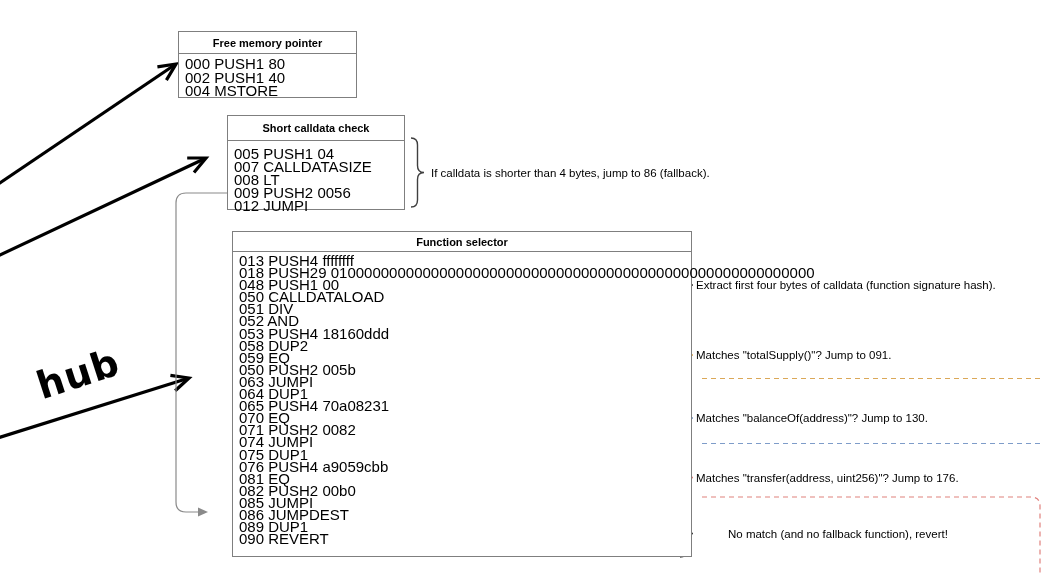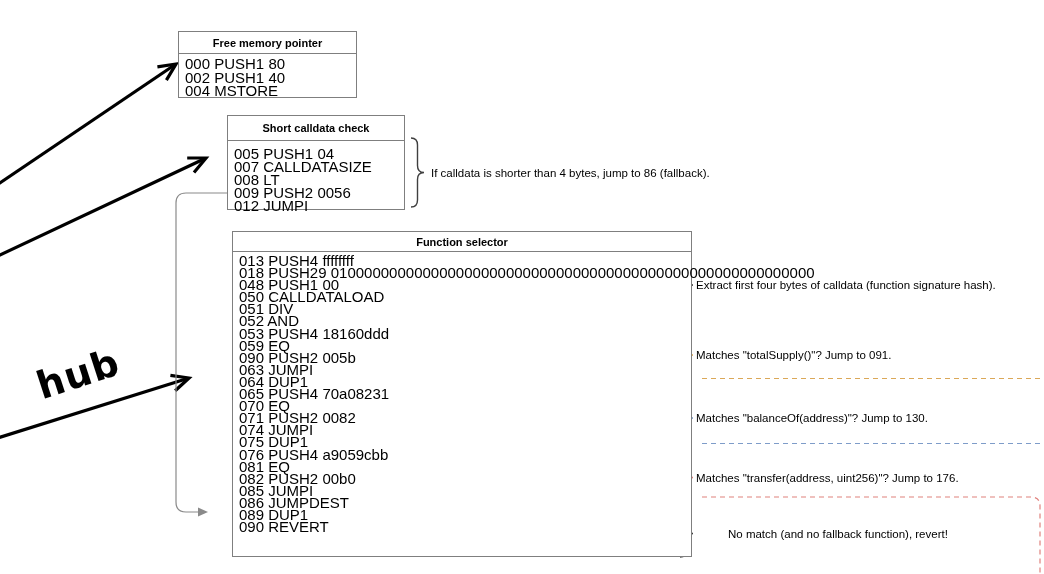--- a/index.html
+++ b/index.html
@@ -109,22 +109,23 @@
   <div class="opbox" id="box-function-selector">
     <div class="opbox-header">Function selector</div>
     <div class="opbox-body">
         <div class="op-line">013 PUSH4 ffffffff</div>
         <div class="op-line">018 PUSH29 0100000000000000000000000000000000000000000000000000000000</div>
         <div class="op-line">048 PUSH1 00</div>
         <div class="op-line">050 CALLDATALOAD</div>
         <div class="op-line">051 DIV</div>
         <div class="op-line">052 AND</div>
         <div class="op-line">053 PUSH4 18160ddd</div>
+        <div class="op-line">058 DUP2</div>
         <div class="op-line">059 EQ</div>
-        <div class="op-line">090 PUSH2 005b</div>
+        <div class="op-line">050 PUSH2 005b</div>
         <div class="op-line">063 JUMPI</div>
         <div class="op-line">064 DUP1</div>
         <div class="op-line">065 PUSH4 70a08231</div>
         <div class="op-line">070 EQ</div>
         <div class="op-line">071 PUSH2 0082</div>
         <div class="op-line">074 JUMPI</div>
         <div class="op-line">075 DUP1</div>
         <div class="op-line">076 PUSH4 a9059cbb</div>
         <div class="op-line">081 EQ</div>
         <div class="op-line">082 PUSH2 00b0</div>

